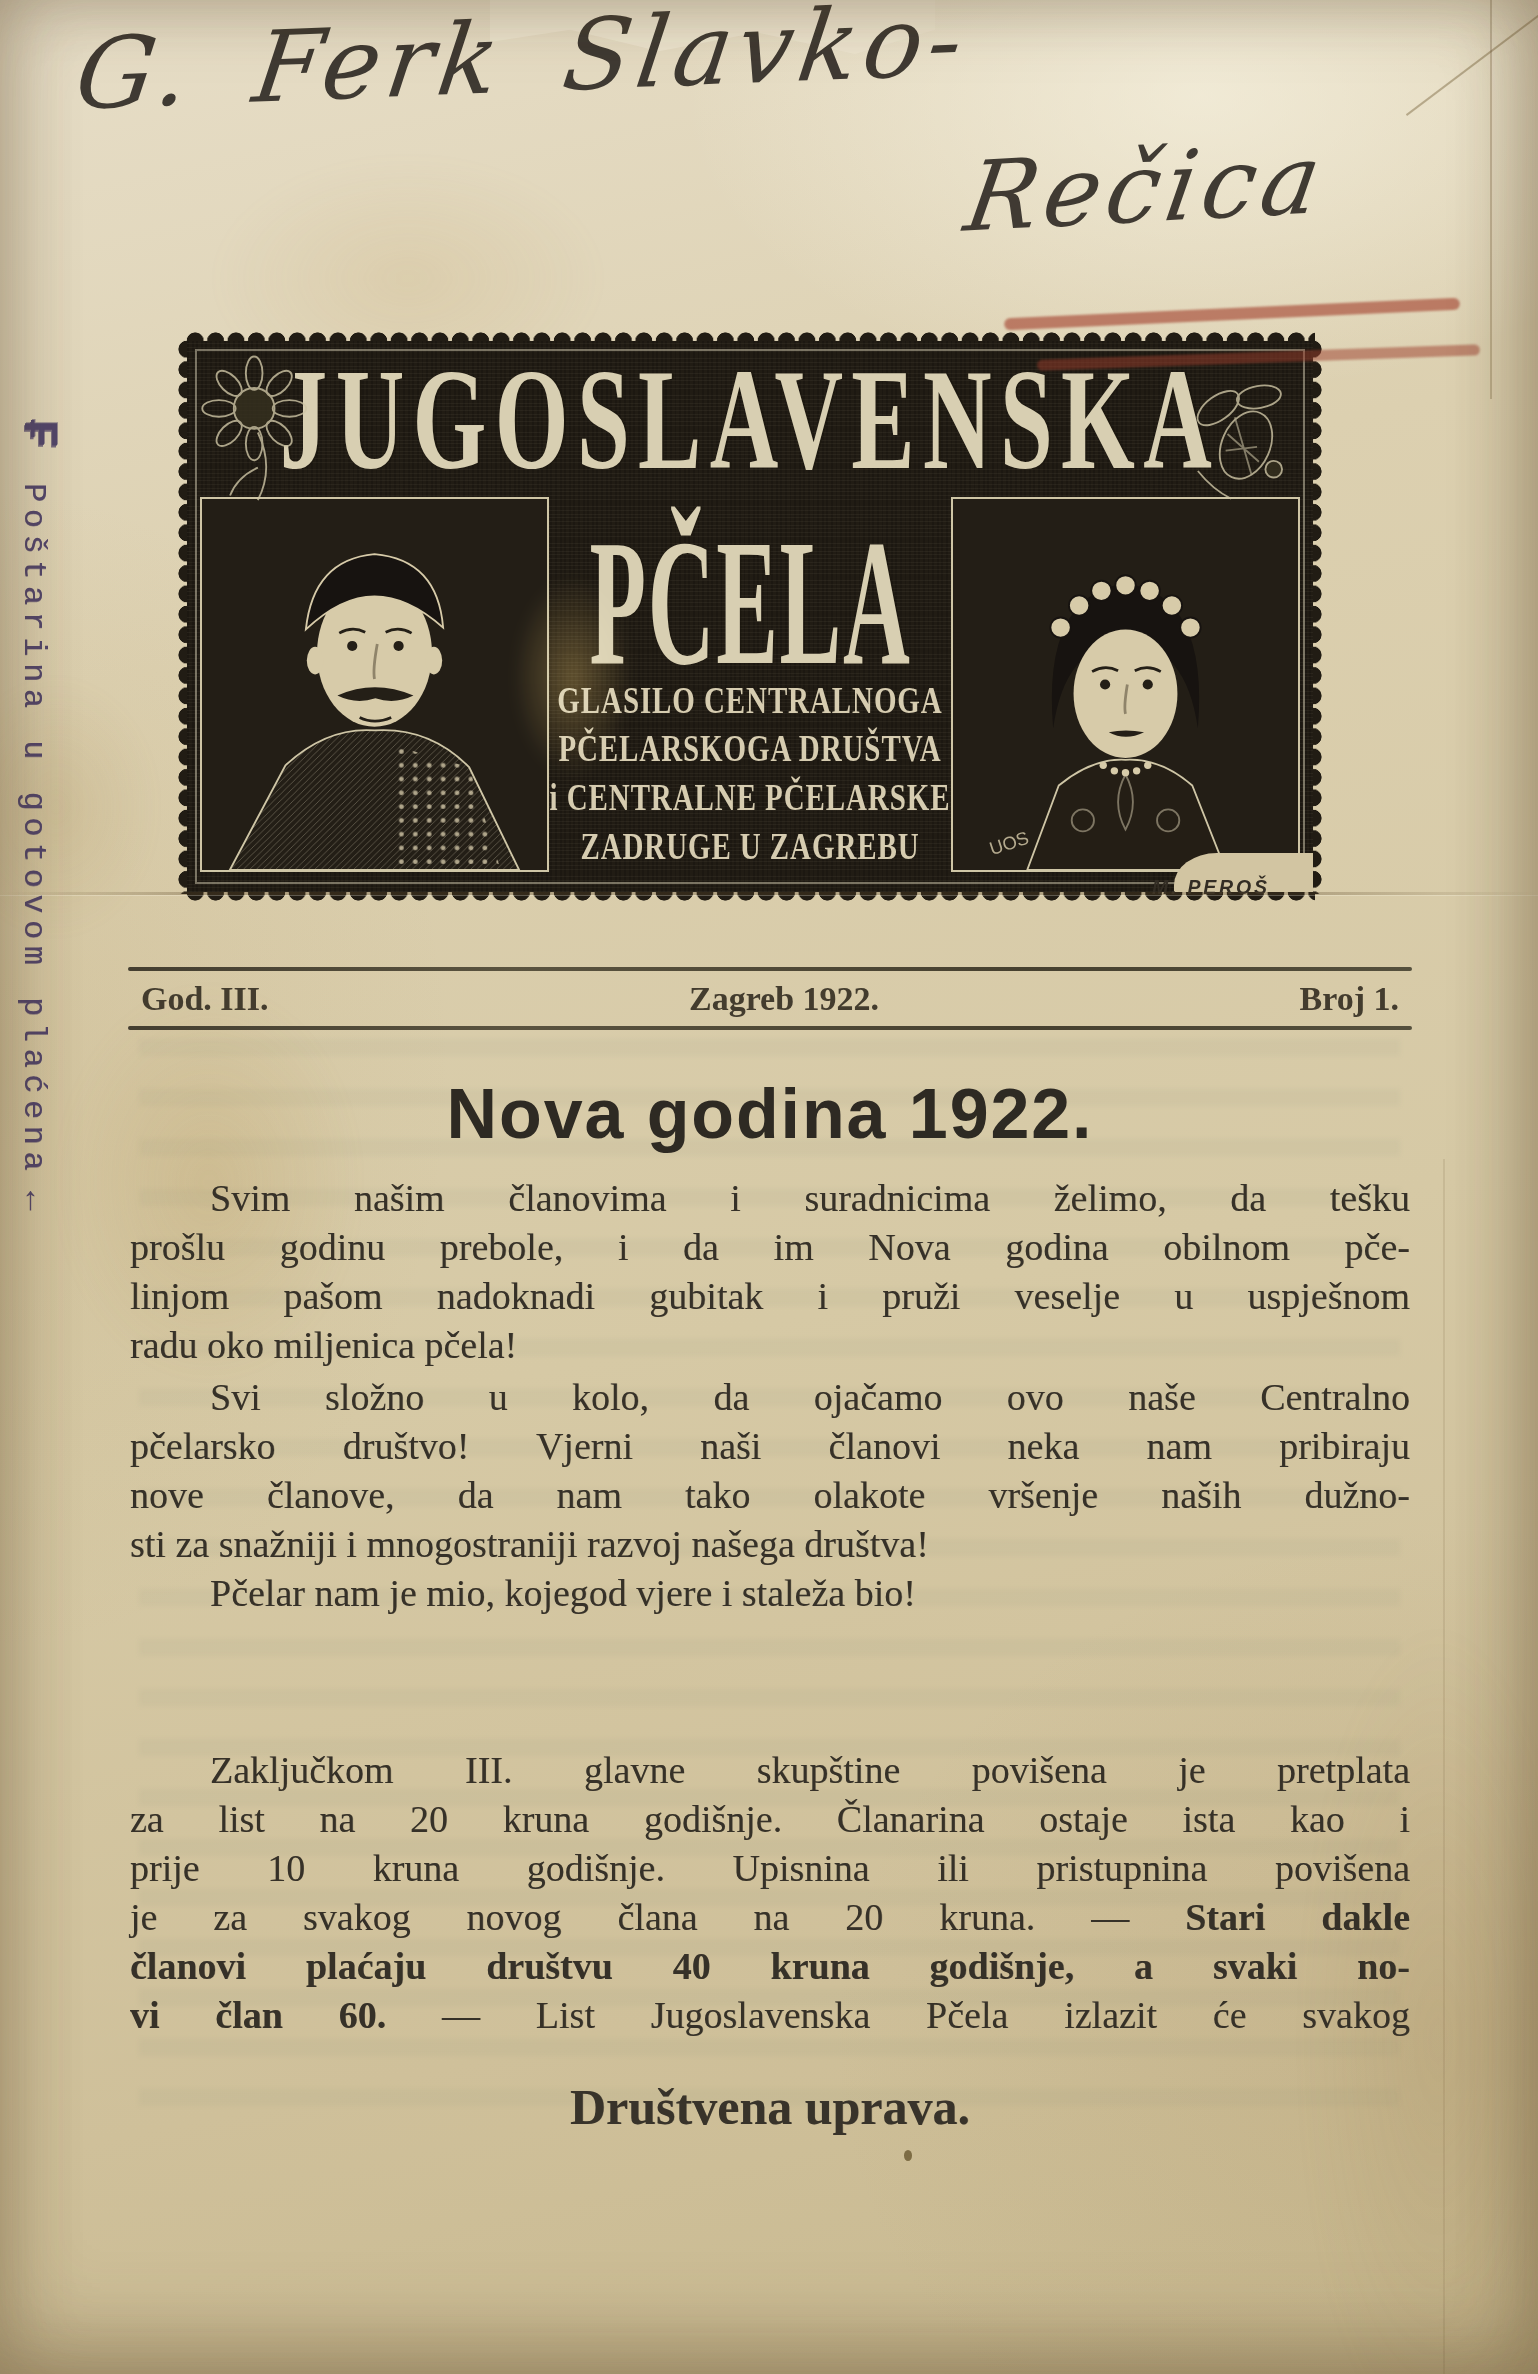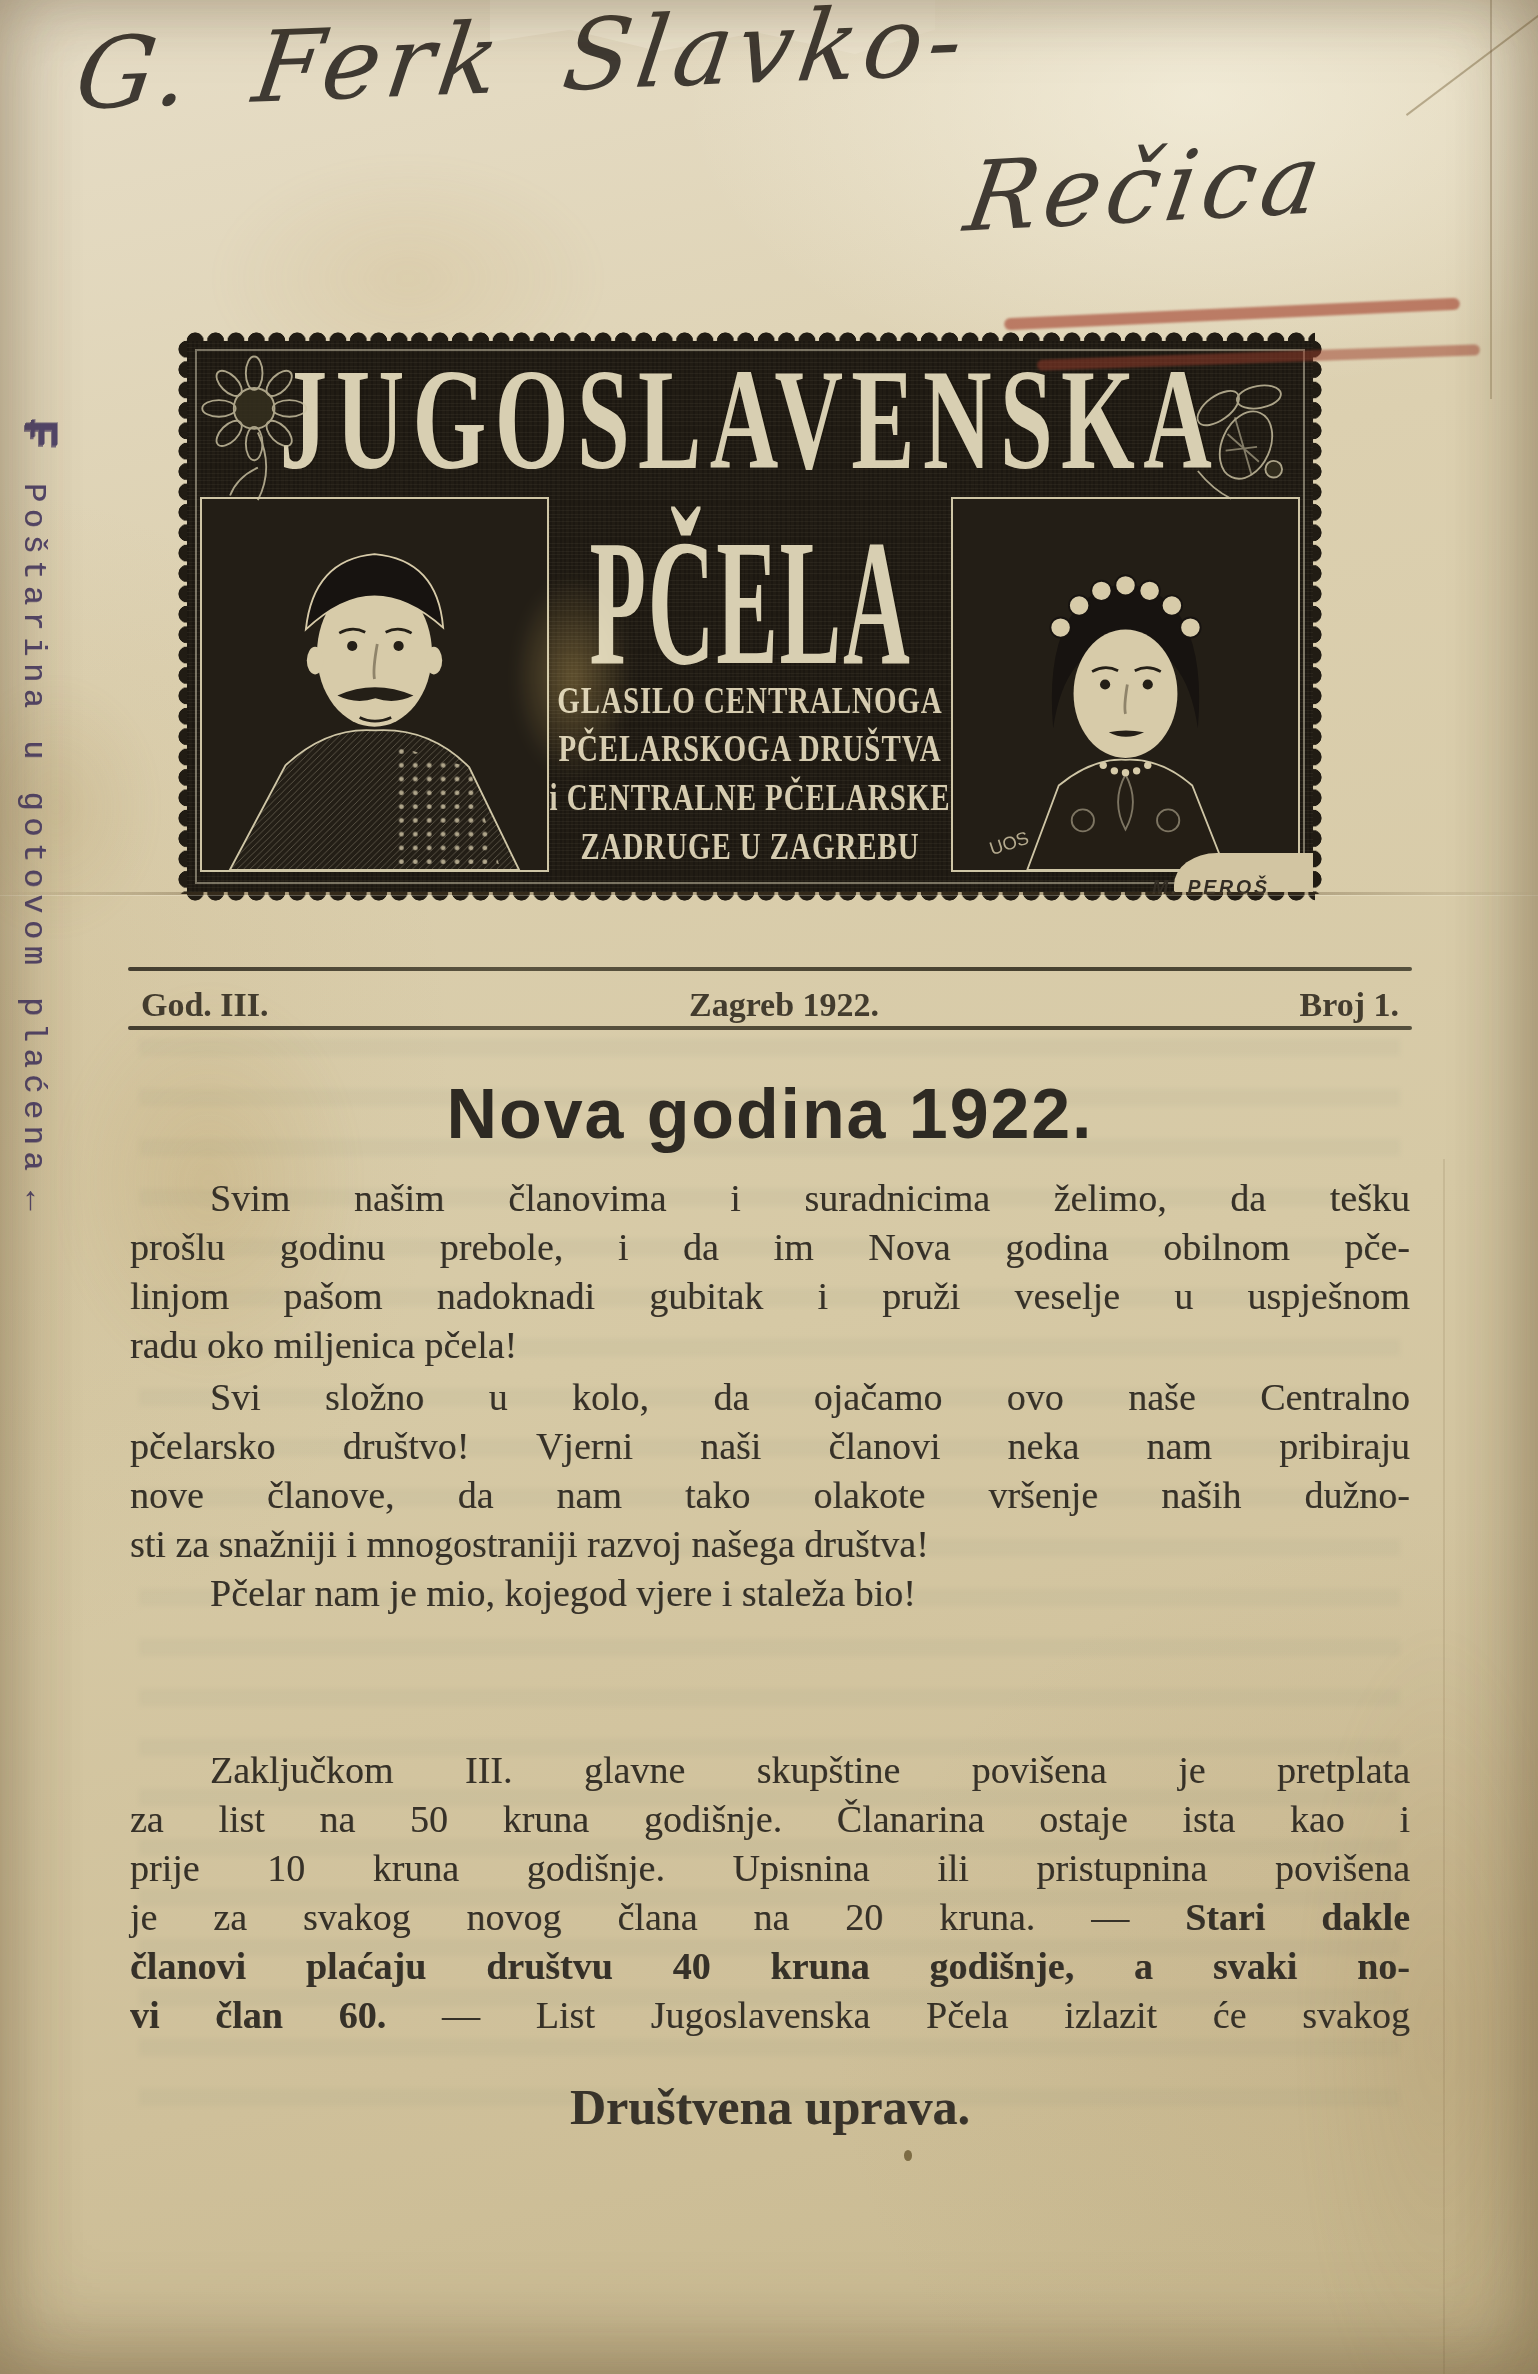--- a/index.html
+++ b/index.html
@@ -92,21 +92,21 @@
   .deco-flower{left:5.6px;top:5.6px;width:139px;height:158px;}
   .deco-bee{right:3.7px;top:18.6px;width:139px;height:148px;}
   .mast-signature{position:absolute;left:1152px;top:876px;z-index:8;font-family:"Liberation Sans",sans-serif;
     font-size:19.5px;font-weight:700;letter-spacing:2.8px;color:#332d24;font-style:italic;}
   
   .issue-block{position:absolute;left:128px;top:967px;width:1284px;height:65px;z-index:4;}
   .rule{position:absolute;left:0;right:0;height:3.7px;
     background:linear-gradient(90deg,#443e30,#5a533f 30%,#46402f 70%,#55503d);border-radius:1.9px;}
   .rule-top{top:0;}
   .rule-bottom{top:59px;}
-  .issue-row{position:absolute;left:13px;right:13px;top:19px;display:flex;justify-content:space-between;
+  .issue-row{position:absolute;left:13px;right:13px;top:13px;display:flex;justify-content:space-between;
     font-size:34px;font-weight:700;color:#433c2e;}
   
   .headline{position:absolute;left:130px;width:1280px;margin:0;text-align:center;z-index:4;
     font-family:"Liberation Sans",sans-serif;font-weight:700;font-size:70px;letter-spacing:1.9px;color:#2e2a23;}
   .h1a{top:1074px;}
   .h1b{top:1636px;}
   .para{position:absolute;left:130px;width:1280px;z-index:4;color:#363128;}
   .para .line{font-size:38px;line-height:49px;text-align:justify;text-align-last:justify;
     text-shadow:0.4px 0.3px 0 rgba(54,49,40,.35);}
   .para .line.flush{text-align:left;text-align-last:left;}
@@ -298,21 +298,21 @@
     <div class="line flush">sti za snažniji i mnogostraniji razvoj našega društva!</div>
   </div>
 
   <div class="para p3">
     <div class="line flush indent">Pčelar nam je mio, kojegod vjere i staleža bio!</div>
   </div>
 
 
   <div class="para p4">
     <div class="line indent">Zaključkom III. glavne skupštine povišena je pretplata</div>
-    <div class="line">za list na 50 kruna godišnje. Članarina ostaje ista kao i</div>
+    <div class="line">za list na 20 kruna godišnje. Članarina ostaje ista kao i</div>
     <div class="line">prije 10 kruna godišnje. Upisnina ili pristupnina povišena</div>
     <div class="line"><span>je za svakog novog člana na 20 kruna. — </span><span class="b">Stari dakle</span></div>
     <div class="line b">članovi plaćaju društvu 40 kruna godišnje, a svaki no-</div>
     <div class="line"><span class="b">vi član 60.</span><span> — List Jugoslavenska Pčela izlazit će svakog</span></div>
   </div>
 
   <div class="sig">Društvena uprava.</div>
 
   <div class="fold-line"></div>
 </div>

